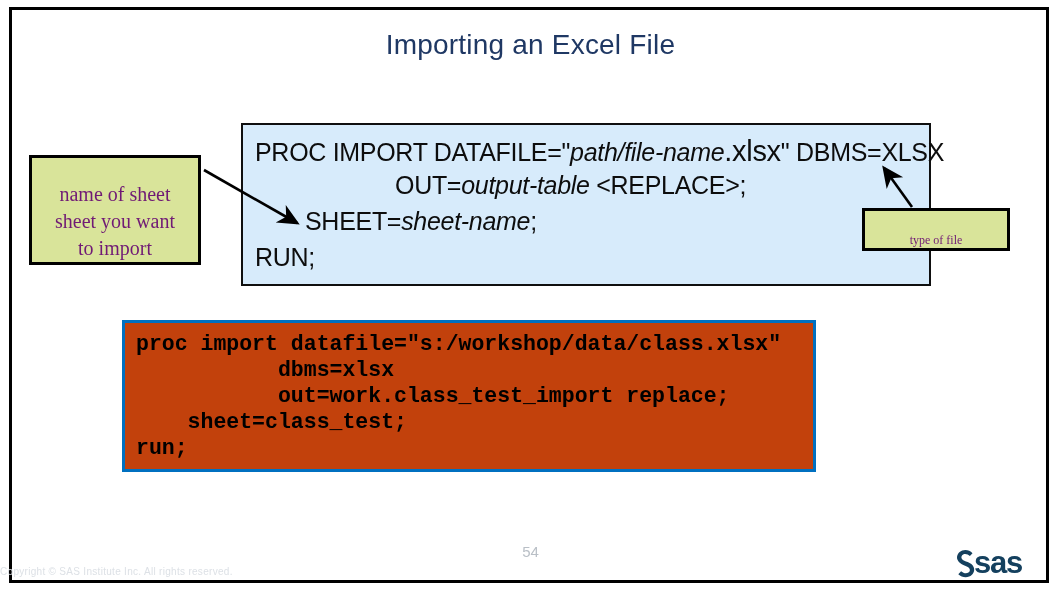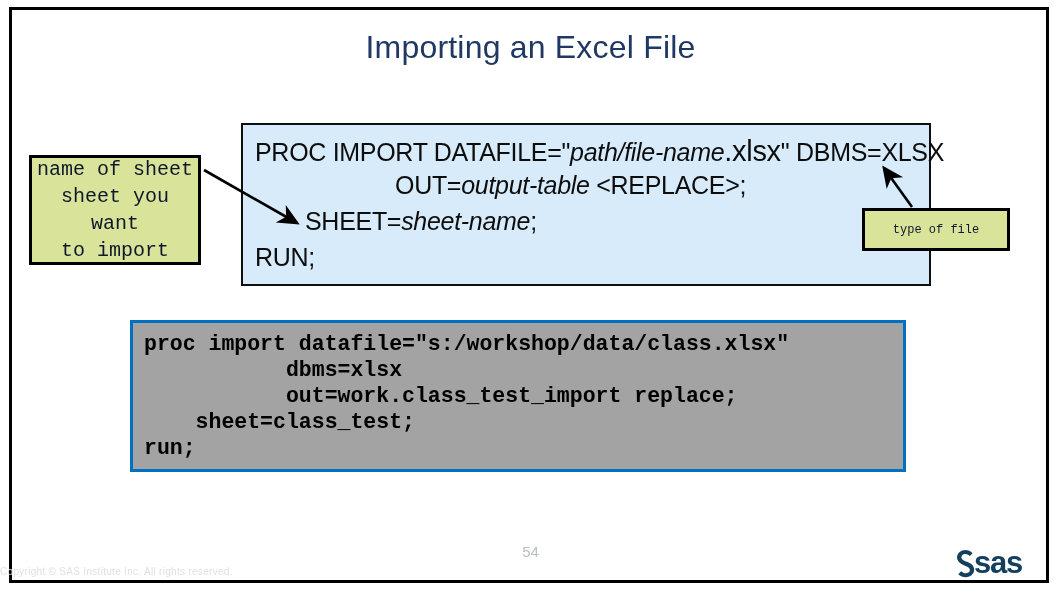--- a/index.html
+++ b/index.html
@@ -29,21 +29,21 @@
   }
 
   
   .slide-title {
     position: absolute;
     left: 0;
     top: 29px;
     width: 1061px;
     text-align: center;
     font-family: "Liberation Sans", sans-serif;
-    font-size: 32px;
+    font-size: 28px;
     font-weight: 400;
     color: #1f3864;
     letter-spacing: 0.2px;
     white-space: nowrap;
   }
 
   
   .syntax-box {
     position: absolute;
     left: 241px;
@@ -65,25 +65,25 @@
   .syn-l1 { left: 12px; top: 10px; }
   .syn-l2 { left: 152px; top: 46px; }
   .syn-l3 { left: 62px; top: 82px; }
   .syn-l4 { left: 12px; top: 118px; }
   .it { font-style: italic; text-align: center; }
   .xsmall { font-size: 29px; }
 
   
   .code-box {
     position: absolute;
-    left: 130px;
+    left: 122px;
     top: 320px;
-    width: 776px;
+    width: 694px;
     height: 152px;
-    background: #a3a3a3;
+    background: #c2410c;
     border: 3px solid #0070c0;
     box-sizing: border-box;
   }
   .code-text {
     position: absolute;
     left: 11px;
     top: 8px;
     margin: 0;
     font-family: "Liberation Mono", "DejaVu Sans Mono", monospace;
     font-size: 21.5px;
@@ -92,25 +92,25 @@
     color: #000000;
     white-space: pre;
   }
 
   
   .callout {
     position: absolute;
     background: #d9e49a;
     border: 3px solid #000000;
     box-sizing: border-box;
-    font-family: Liberation Mono, monospace;
-    color: #0f172a;
+    font-family: Liberation Serif, serif;
+    color: #701a75;
     text-align: center;
     display: flex;
-    align-items: center;
+    align-items: flex-end;
     justify-content: center;
   }
   .callout-left {
     left: 29px;
     top: 155px;
     width: 172px;
     height: 110px;
     font-size: 20px;
     line-height: 27px;
   }

